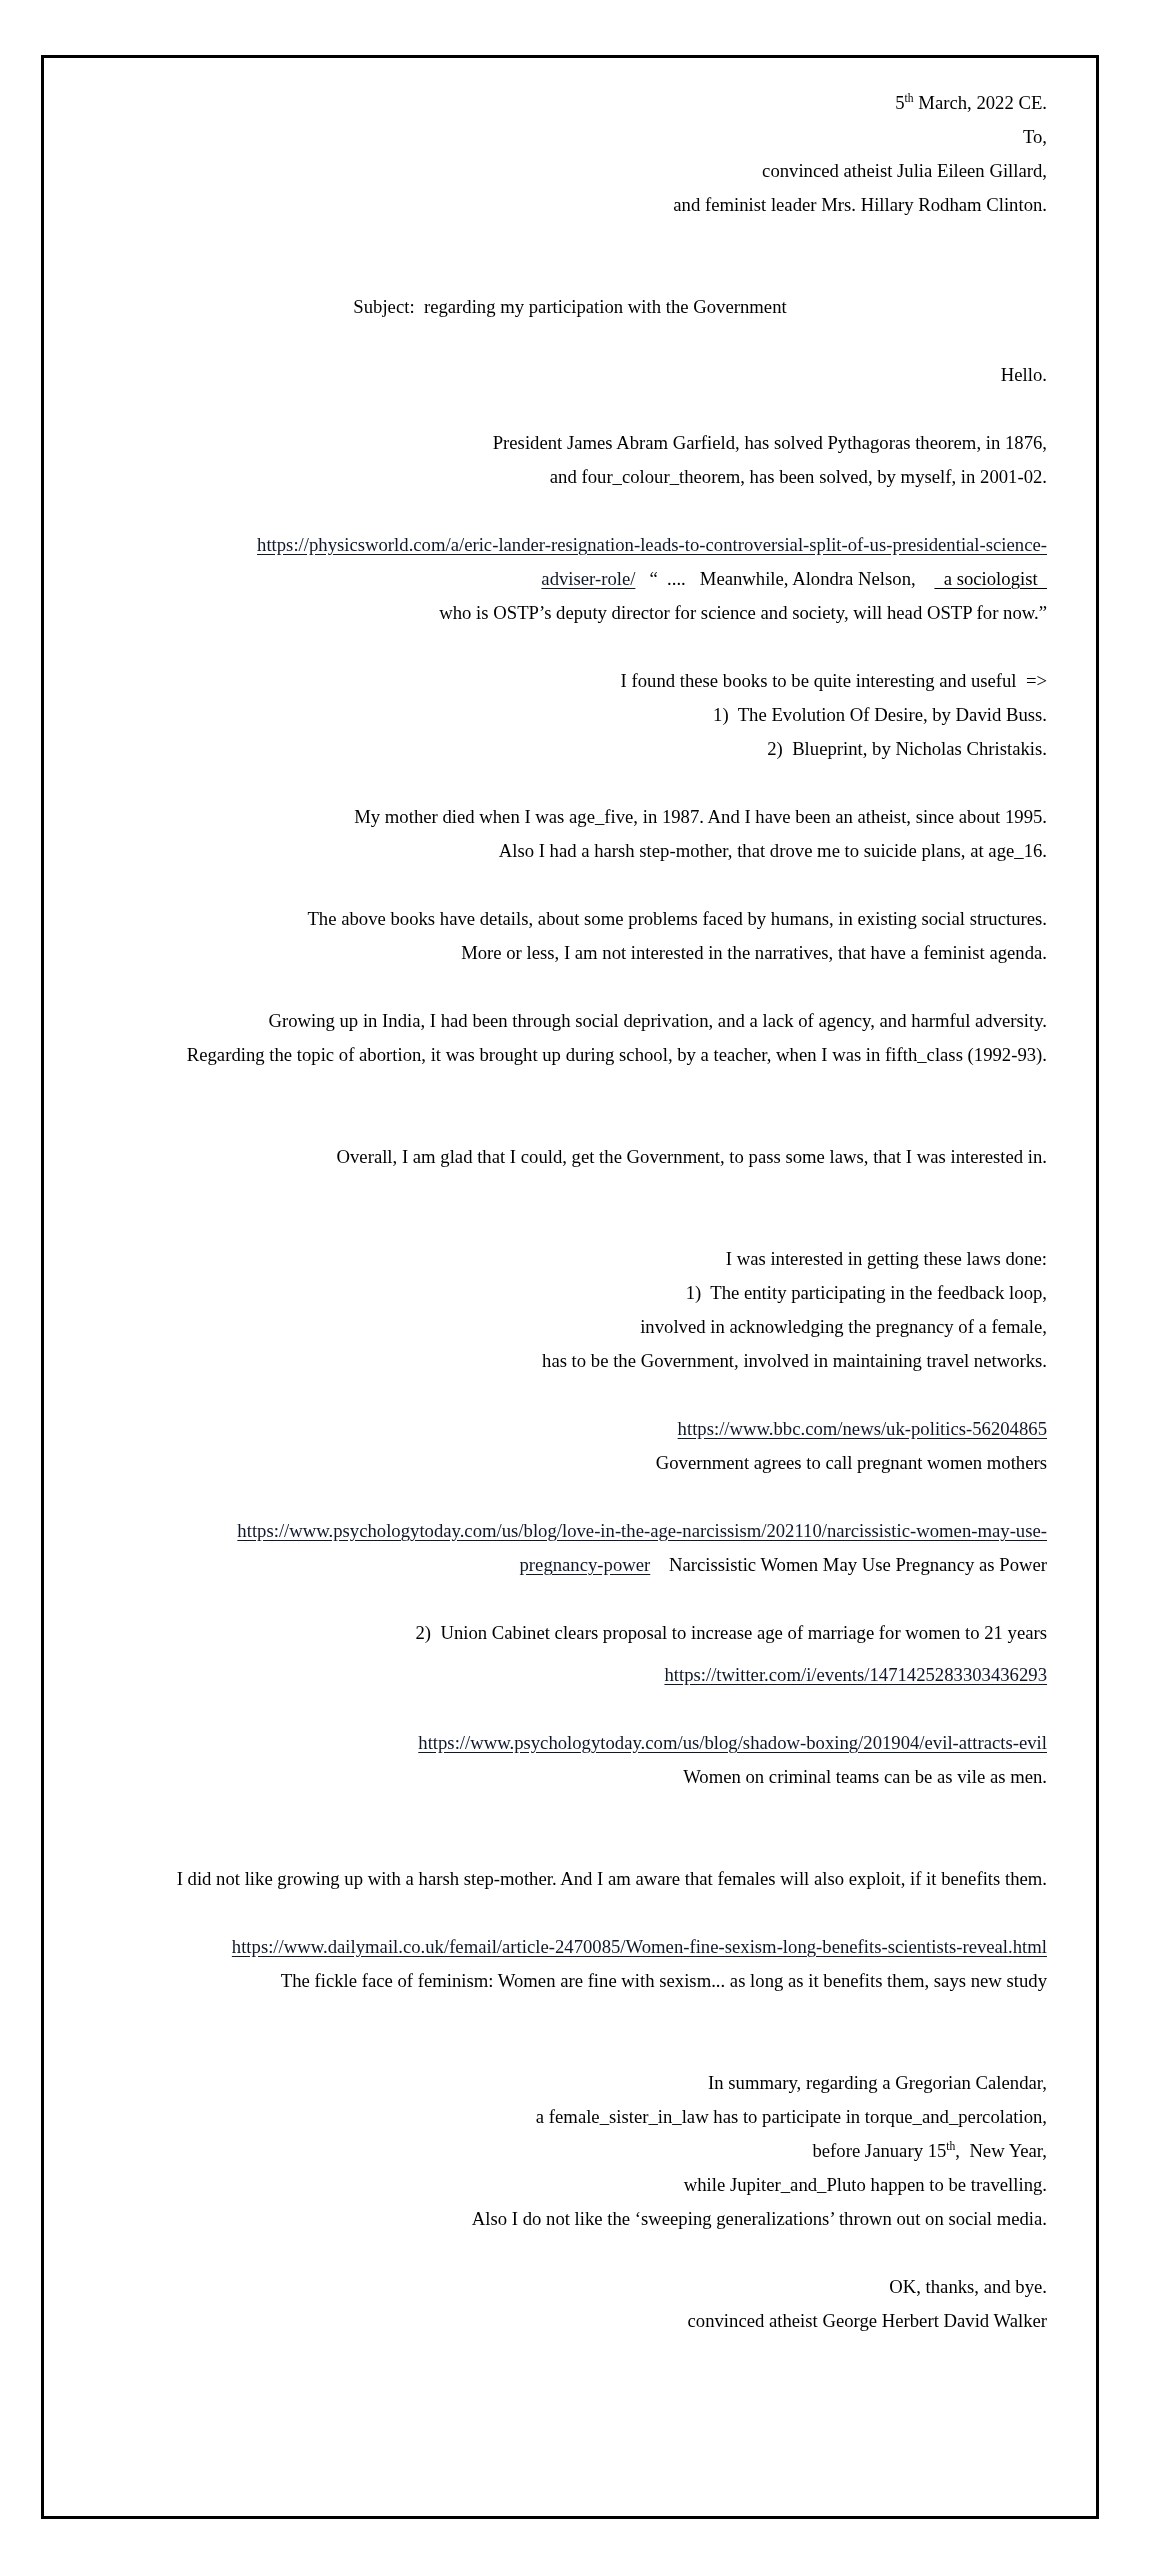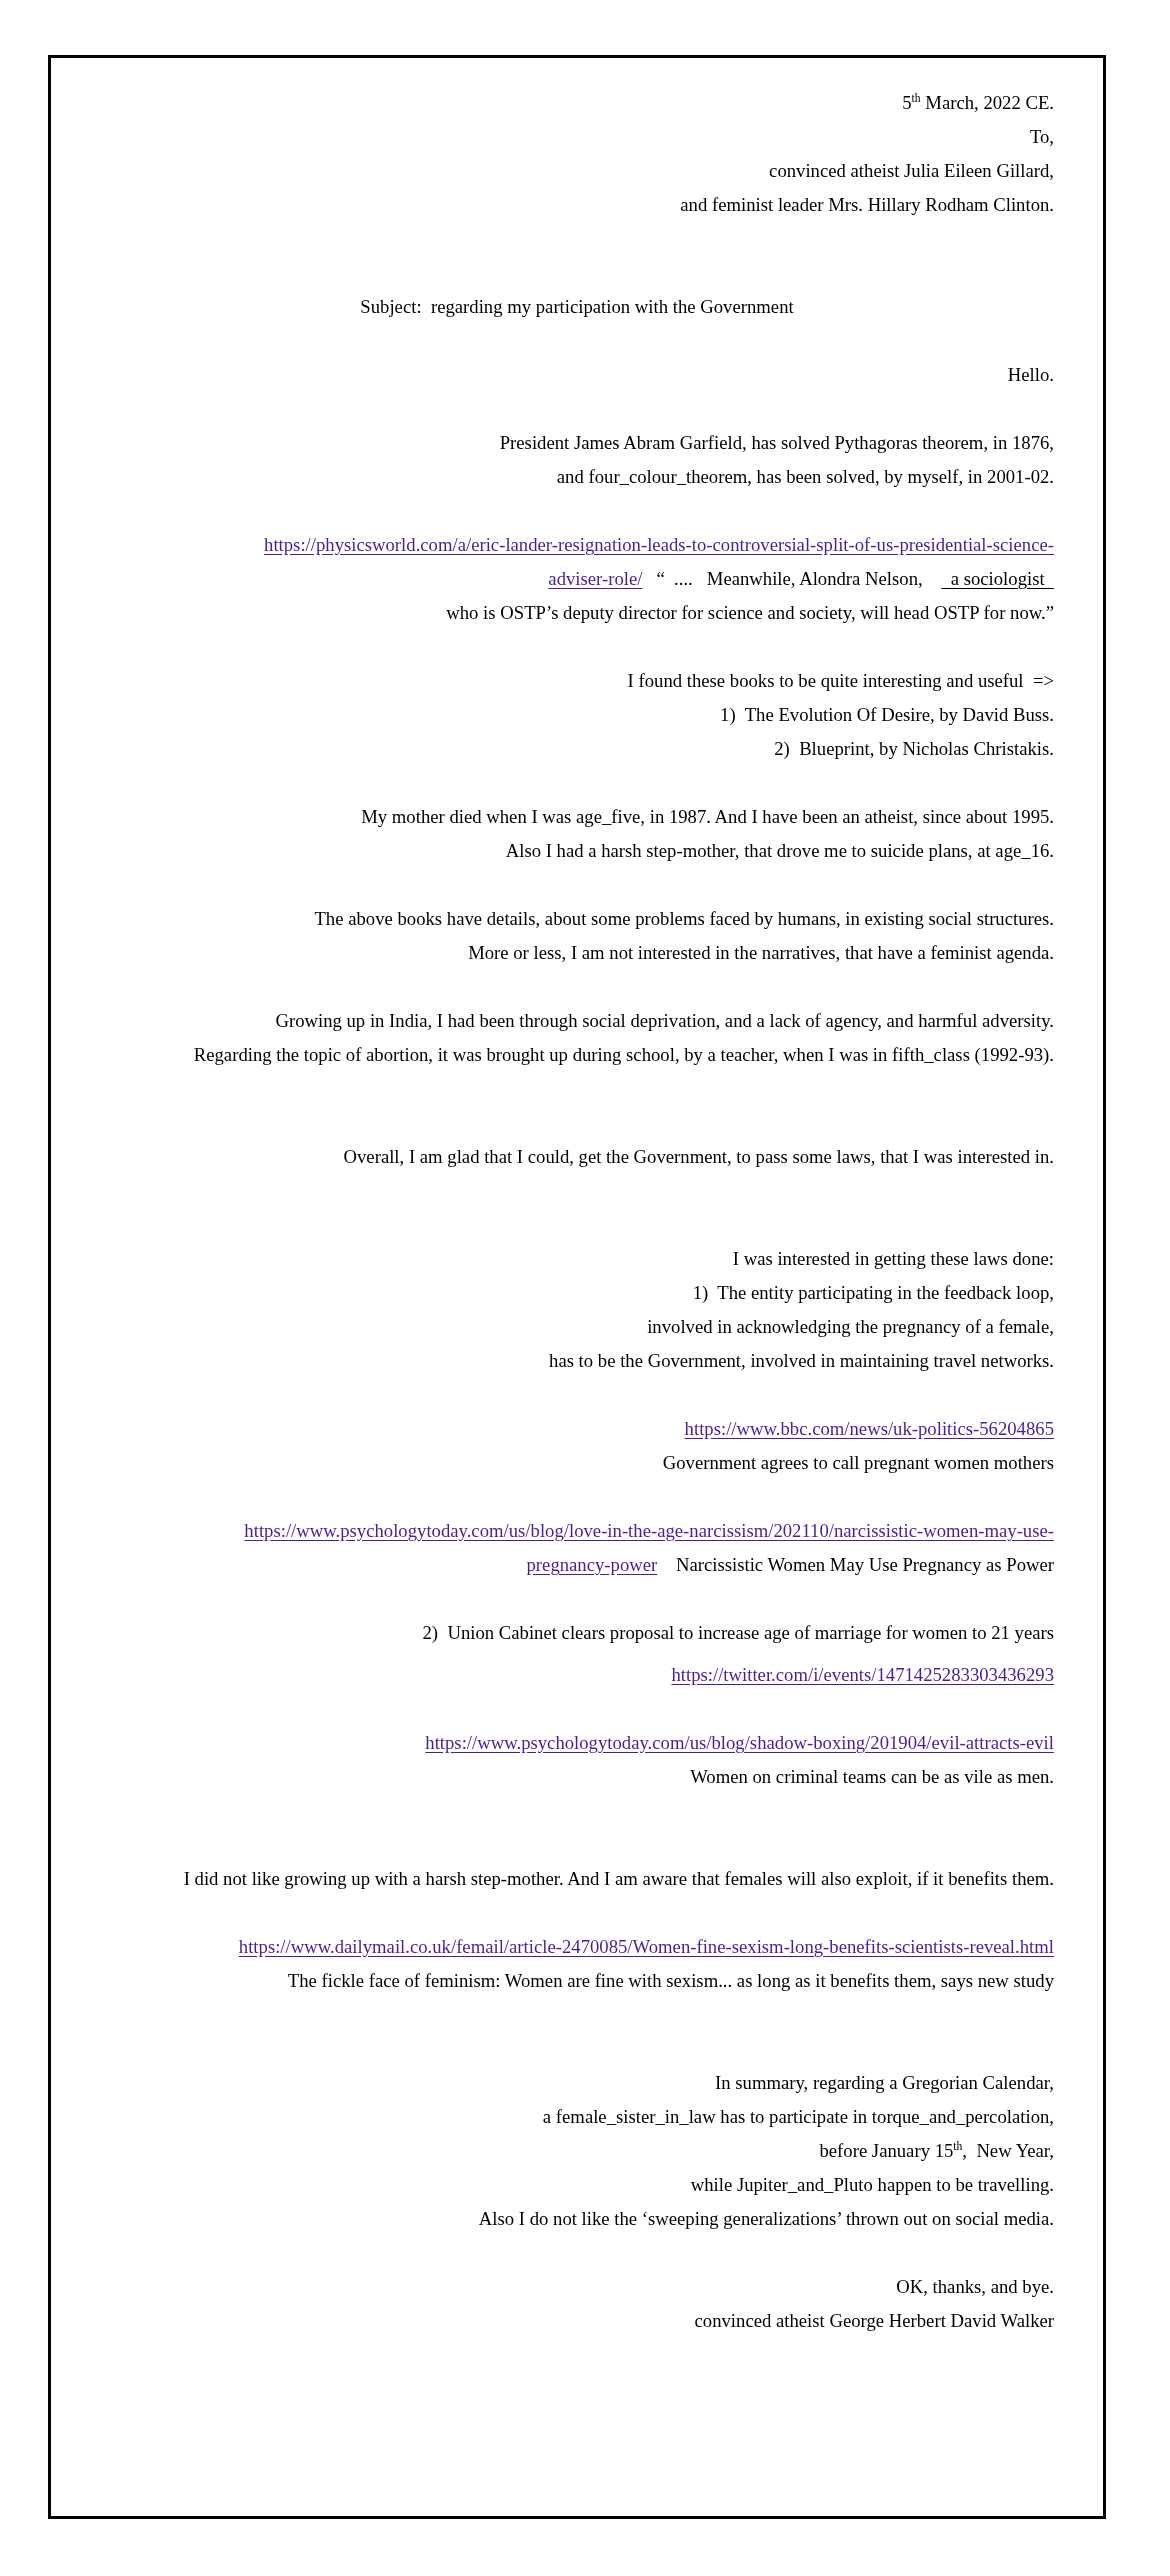--- a/index.html
+++ b/index.html
@@ -9,42 +9,42 @@
   }
   body {
     width: 1170px;
     height: 2576px;
     position: relative;
     font-family: "Liberation Serif", serif;
     color: #000000;
   }
   .page {
     position: absolute;
-    left: 48px;
+    left: 41px;
     top: 55px;
     width: 1058px;
     height: 2464px;
     box-sizing: border-box;
     border: 3.3px solid #000000;
     background: #ffffff;
     padding: 28px 49px 0 49px;
     overflow: hidden;
   }
   .line {
     margin: 0;
     font-size: 18.7px;
     line-height: 34px;
     white-space: pre-wrap;
     text-align: right;
   }
   .line.align-right  { text-align: right; }
   .line.align-center { text-align: center; }
   .line.indent { padding-left: 27px; }
   .doc-link {
-    color: #4c1d95;
+    color: #0f172a;
     text-decoration: underline;
     text-underline-offset: 3.3px;
     cursor: pointer;
   }
   .u-run {
     text-decoration: underline;
     text-underline-offset: 3.3px;
   }
   sup.sup-run {
     font-size: 0.62em;

